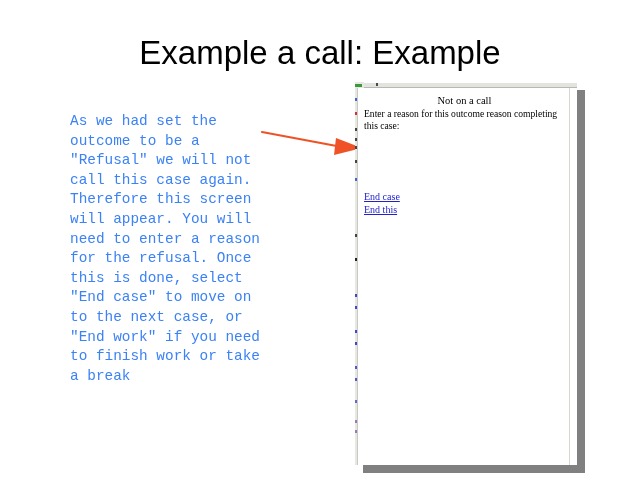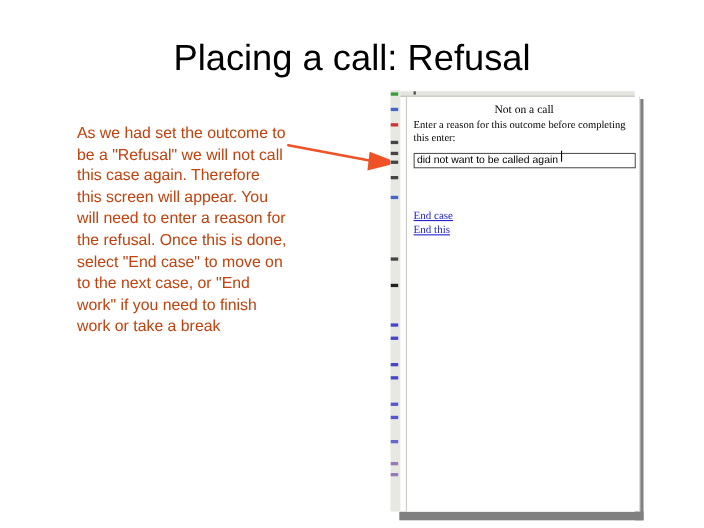--- a/index.html
+++ b/index.html
@@ -29,24 +29,24 @@
     letter-spacing: 0px;
     white-space: nowrap;
   }
 
   
   #body-text {
     position: absolute;
     left: 70px;
     top: 112px;
     width: 192px;
-    font-family: Liberation Sans, sans-serif;
+    font-family: Liberation Mono, monospace;
     font-size: 14.4px;
     line-height: 19.6px;
-    color: #c2410c;
+    color: #3b82f6;
   }
 
   
   #arrow-annotation {
     position: absolute;
     left: 258px;
     top: 122px;
     width: 108px;
     height: 34px;
     pointer-events: none;
@@ -113,21 +113,21 @@
     left: 12px;
     top: 0px;
     width: 2px;
     height: 3px;
     background: #4a4a4a;
   }
 
   
   #panel-content {
     position: absolute;
-    left: 14px;
+    left: 2px;
     top: 6px;
     width: 213px;
     height: 377px;
     background: #ffffff;
     border-left: 1px solid #c9c9c3;
     border-right: 1px solid #d8d8d2;
     box-sizing: border-box;
     font-family: "Liberation Serif", serif;
     color: #000000;
   }
@@ -193,21 +193,21 @@
     font-size: 10px;
     color: #2222cc;
     text-decoration: underline;
     line-height: 13px;
     cursor: pointer;
   }
 </style>
 </head>
 <body>
 
-<div id="slide-title">Placing a call: Refusal</div>
+<div id="slide-title">Example a call: Example</div>
 
 <div id="body-text">As we had set the outcome to be a "Refusal" we will not call this case again. Therefore this screen will appear. You will need to enter a reason for the refusal. Once this is done, select "End case" to move on to the next case, or "End work" if you need to finish work or take a break</div>
 
 <svg id="arrow-annotation" viewBox="0 0 108 34" width="108" height="34">
   <line x1="4" y1="10" x2="84" y2="25" stroke="#ef5226" stroke-width="2.2" stroke-linecap="round"></line>
   <polygon points="78,16 104,26 76,33" fill="#ef5226"></polygon>
 </svg>
 
 <div id="panel-shadow-right" style="background: rgb(128, 128, 128);"></div>
 <div id="panel-shadow-bottom" style="background: rgb(128, 128, 128);"></div>
@@ -237,26 +237,22 @@
     </div>
 
   <div id="panel-topbar">
     <div id="panel-topbar-tick"></div>
   </div>
 
   <div id="panel-content">
 
     <div id="panel-heading">Not on a call</div>
 
-    <div id="panel-instruction">Enter a reason for this outcome before completing this enter:</div>
-
-    <div id="reason-input-wrap">
-      <input id="reason-input" type="text" value="did not want to be called again" style="">
-      <div id="reason-caret"></div>
-    </div>
+    <div id="panel-instruction">Enter a reason for this outcome reason completing this case:</div>
+
 
     <div id="panel-links">
       <a class="panel-link" style="color: rgb(34, 34, 204);">End case</a>
       <a class="panel-link" style="color: rgb(34, 34, 204);">End this</a>
     </div>
 
   </div>
 </div>
 
 </body></html>

